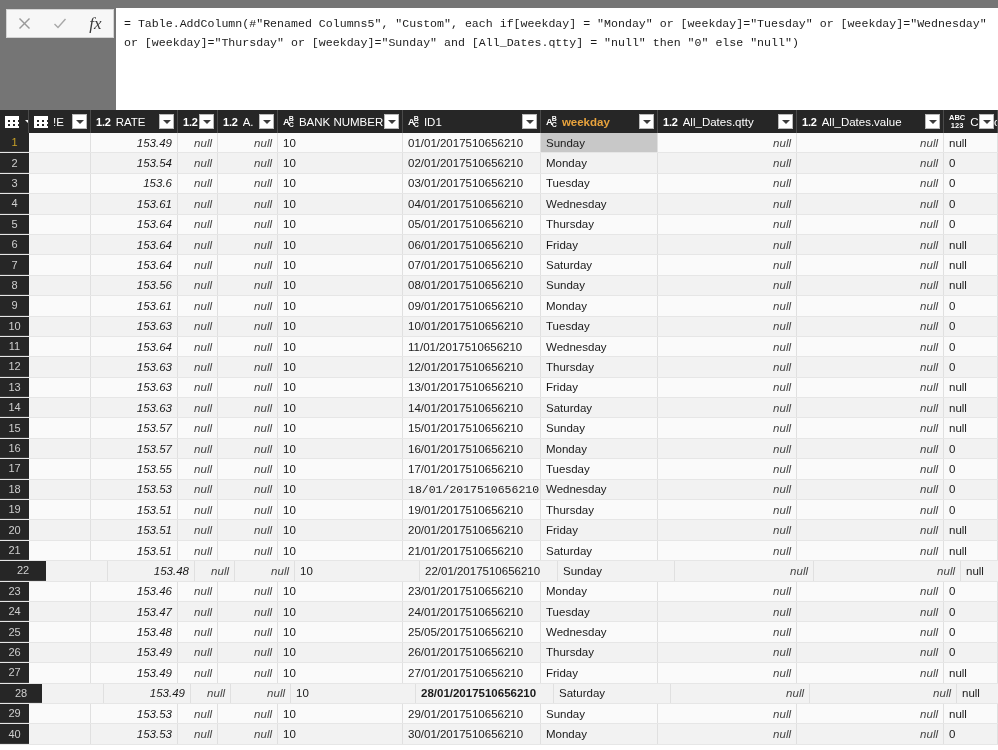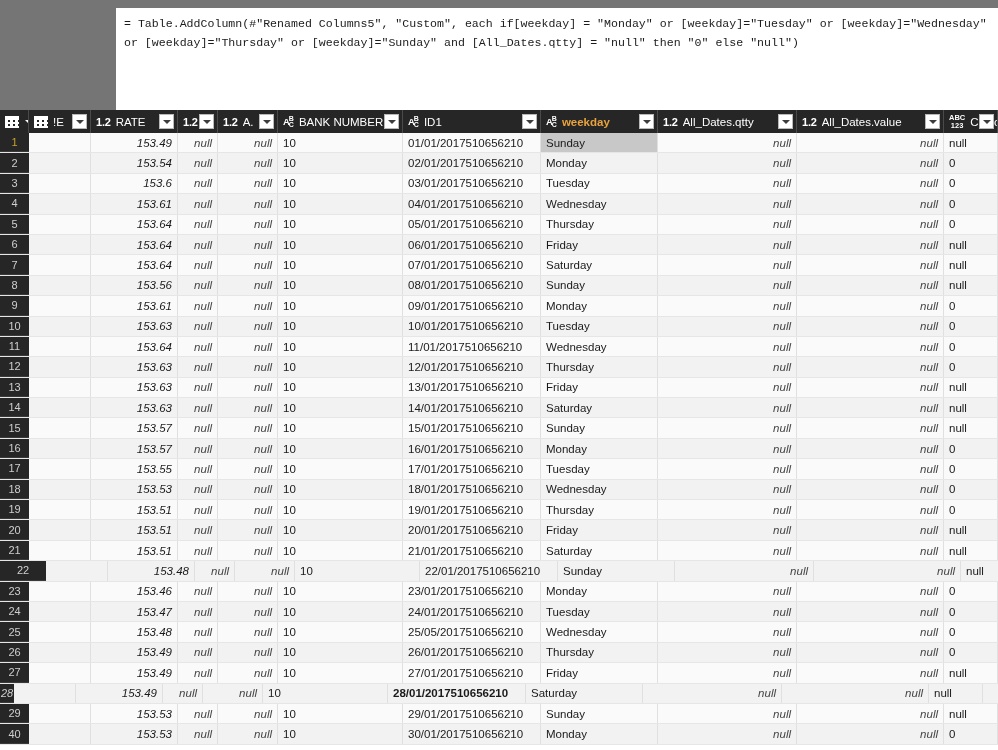--- a/index.html
+++ b/index.html
@@ -165,20 +165,34 @@
   .cell.num { justify-content: flex-end; font-style: italic; }
   .cell.nul { justify-content: flex-end; font-style: italic; color: #444; }
   .cell.txt { justify-content: flex-start; }
   .cell.selected { background: #c8c8c8; }
 </style>
 </head>
 <body>
 
 <div id="formula-region">
 
+  <div id="formula-buttons">
+    <div class="fbtn" title="Cancel">
+      <svg width="13" height="13" viewBox="0 0 13 13" aria-hidden="true">
+        <line x1="1.5" y1="1.5" x2="11.5" y2="11.5" stroke="#9a9a9a" stroke-width="1.4"></line>
+        <line x1="11.5" y1="1.5" x2="1.5" y2="11.5" stroke="#9a9a9a" stroke-width="1.4"></line>
+      </svg>
+    </div>
+    <div class="fbtn" title="Accept">
+      <svg width="14" height="13" viewBox="0 0 14 13" aria-hidden="true">
+        <polyline points="1.5,7 5,10.5 12.5,2" fill="none" stroke="#a8a8a8" stroke-width="1.4"></polyline>
+      </svg>
+    </div>
+    <div class="fbtn fx">fx</div>
+  </div>
 
   <div id="formula-input">
     <div id="formula-text">= Table.AddColumn(#"Renamed Columns5", "Custom", each if[weekday] = "Monday" or [weekday]="Tuesday" or [weekday]="Wednesday" or [weekday]="Thursday" or [weekday]="Sunday" and [All_Dates.qtty] = "null" then "0" else "null")</div>
   </div>
 </div>
 
 <div id="grid">
   <div id="header-row">
       <div class="hcell" style="width: 29px;">
         <span class="type-badge t-tbl"></span>
@@ -477,21 +491,21 @@
         <div class="cell nul" style="width: 147px;">null</div>
         <div class="cell txt" style="width: 54px;">0</div>
       </div>
       <div class="row alt">
         <div class="rownum" style="width: 29px;">18</div>
         <div class="cell txt" style="width: 62px;"></div>
         <div class="cell num" style="width: 87px;">153.53</div>
         <div class="cell nul" style="width: 40px;">null</div>
         <div class="cell nul" style="width: 60px;">null</div>
         <div class="cell txt" style="width: 125px;">10</div>
-        <div class="cell txt" style="width: 138px;">18/01/2017510656210</div>
+        <div class="cell txt" style="width: 138px; font-family: Liberation Mono, monospace;">18/01/2017510656210</div>
         <div class="cell txt" style="width: 117px;">Wednesday</div>
         <div class="cell nul" style="width: 139px;">null</div>
         <div class="cell nul" style="width: 147px;">null</div>
         <div class="cell txt" style="width: 54px;">0</div>
       </div>
       <div class="row">
         <div class="rownum" style="width: 29px;">19</div>
         <div class="cell txt" style="width: 62px;"></div>
         <div class="cell num" style="width: 87px;">153.51</div>
         <div class="cell nul" style="width: 40px;">null</div>
@@ -601,21 +615,21 @@
         <div class="cell nul" style="width: 40px;">null</div>
         <div class="cell nul" style="width: 60px;">null</div>
         <div class="cell txt" style="width: 125px;">10</div>
         <div class="cell txt" style="width: 138px;">27/01/2017510656210</div>
         <div class="cell txt" style="width: 117px;">Friday</div>
         <div class="cell nul" style="width: 139px;">null</div>
         <div class="cell nul" style="width: 147px;">null</div>
         <div class="cell txt" style="width: 54px;">null</div>
       </div>
       <div class="row alt">
-        <div class="rownum" style="width: 14px; font-style: italic;">28</div>
+        <div class="rownum" style="width: 42px;">28</div>
         <div class="cell txt" style="width: 62px;"></div>
         <div class="cell num" style="width: 87px;">153.49</div>
         <div class="cell nul" style="width: 40px;">null</div>
         <div class="cell nul" style="width: 60px;">null</div>
         <div class="cell txt" style="width: 125px;">10</div>
         <div class="cell txt" style="width: 138px; font-weight: bold;">28/01/2017510656210</div>
         <div class="cell txt" style="width: 117px;">Saturday</div>
         <div class="cell nul" style="width: 139px;">null</div>
         <div class="cell nul" style="width: 147px;">null</div>
         <div class="cell txt" style="width: 54px;">null</div>

